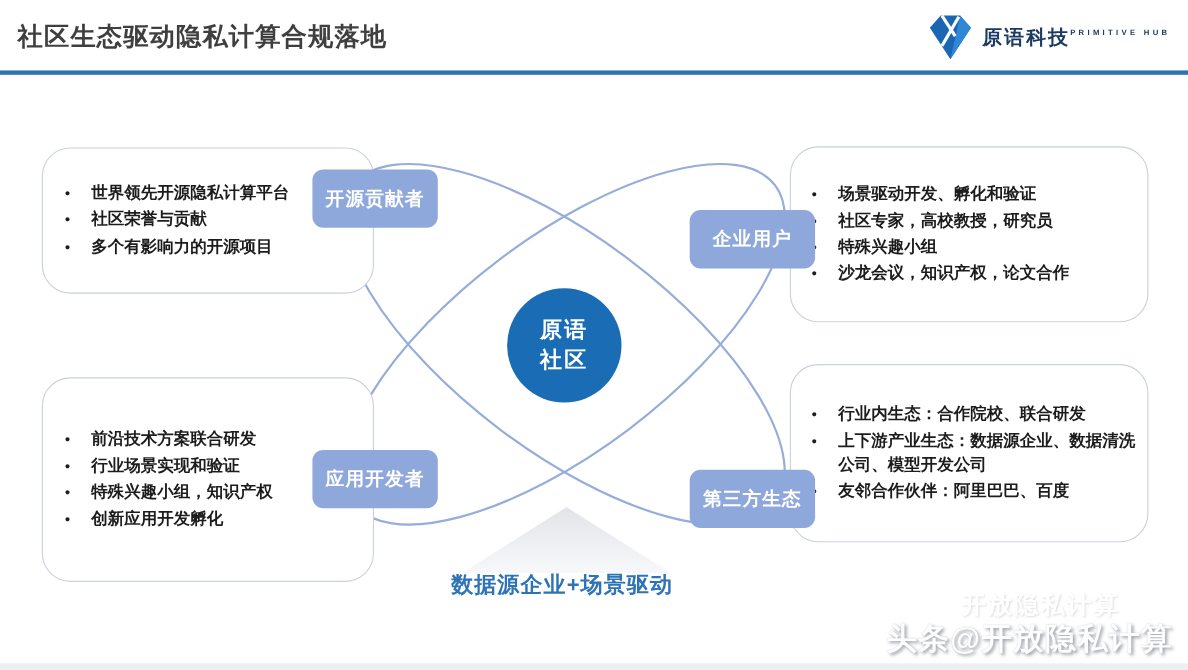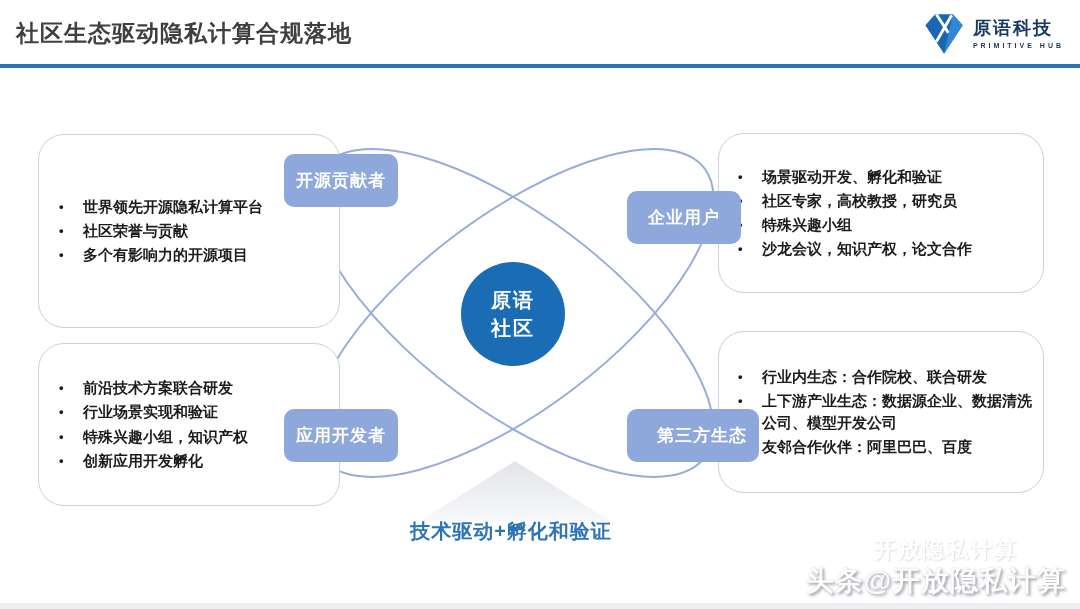--- a/index.html
+++ b/index.html
@@ -18,36 +18,36 @@
   }
   .accent-line{
     position:absolute;left:0;right:0;top:64px;height:4px;
     background:var(--accent_blue,#2E74B5);
   }
   .logo{
     position:absolute;right:16px;top:12px;
     display:flex;align-items:center;gap:7px;
   }
   .logo-mark{width:44px;height:44px;}
-  .logo-text{display:flex;flex-direction:column;line-height:1.15;}
+  .logo-text{display:flex;flex-direction:row;line-height:1.15;}
   .logo-name{font-size:18px;font-weight:bold;color:#1B3A63;letter-spacing:2px;}
   .logo-sub{font-size:7px;font-weight:bold;color:#1B3A63;letter-spacing:3px;margin-top:3px;}
   
   .orbits{position:absolute;left:0;top:0;pointer-events:none;}
   .orbits ellipse{fill:none;stroke:var(--orbit_stroke,#96ADDC);stroke-width:2;}
   
   .card{
     position:absolute;background:#fff;
     border:1.5px solid #C9D1DB;border-radius:26px;
     display:flex;flex-direction:column;justify-content:center;
     box-sizing:border-box;
   }
-  .card-tl{left:38px;top:134px;width:302px;height:194px;padding:8px 8px 8px 16px;}
+  .card-tl{left:38px;top:134px;width:302px;height:133px;padding:8px 8px 8px 16px;}
   .card-tr{left:718px;top:133px;width:326px;height:160px;padding:8px 4px 8px 15px;}
-  .card-bl{left:38px;top:343px;width:302px;height:163px;padding:8px 8px 8px 16px;}
+  .card-bl{left:38px;top:343px;width:302px;height:186px;padding:8px 8px 8px 16px;}
   .card-br{left:718px;top:331px;width:326px;height:162px;padding:8px 4px 8px 15px;}
   .bullets{list-style:none;margin:0;padding:0;}
   .bullets li{
     display:flex;align-items:flex-start;
     font-size:15px;font-weight:bold;color:#1C1C1C;
     line-height:1.45;margin:2px 0;
   }
   .bullets li::before{
     content:"\2022";flex:none;width:24px;padding-left:4px;
     font-size:13px;line-height:1.7;color:#1C1C1C;
@@ -55,21 +55,21 @@
   
   .node-label{
     position:absolute;width:114px;height:53px;
     background:var(--label_fill,#8FA8DB);border-radius:10px;
     color:#fff;font-weight:bold;font-size:17px;letter-spacing:1px;
     display:flex;align-items:center;justify-content:center;
   }
   .label-osc{left:284px;top:154px;}
   .label-ent{left:627px;top:154px;margin-top:37px;}
   .label-dev{left:284px;top:409px;}
-  .label-3rd{left:627px;top:409px;padding-left:18px;}
+  .label-3rd{left:627px;top:427px;}
   
   .center-circle{
     position:absolute;left:461px;top:262px;width:104px;height:104px;
     background:var(--circle_fill,#1A6CB5);border-radius:50%;
     display:flex;flex-direction:column;align-items:center;justify-content:center;
     color:#fff;font-weight:bold;font-size:20px;line-height:1.4;letter-spacing:2px;
   }
   
   .up-arrow{
     position:absolute;left:420px;top:461px;width:190px;height:60px;
@@ -119,21 +119,21 @@
   </div>
 
   <div class="accent-line"></div>
 
   <svg class="orbits" width="1080" height="609" viewBox="0 0 1080 609">
     <ellipse cx="513" cy="313" rx="240" ry="97" transform="rotate(37 513 313)"></ellipse>
     <ellipse cx="513" cy="313" rx="240" ry="97" transform="rotate(-37 513 313)"></ellipse>
   </svg>
 
   <div class="up-arrow"></div>
-  <div class="footer-text">技术驱动+孵化和验证</div>
+  <div class="footer-text">数据源企业+场景驱动</div>
 
   <div class="card card-tl">
     <ul class="bullets">
       <li>
           <span>世界领先开源隐私计算平台</span>
         </li>
       <li>
           <span>社区荣誉与贡献</span>
         </li>
       <li>

